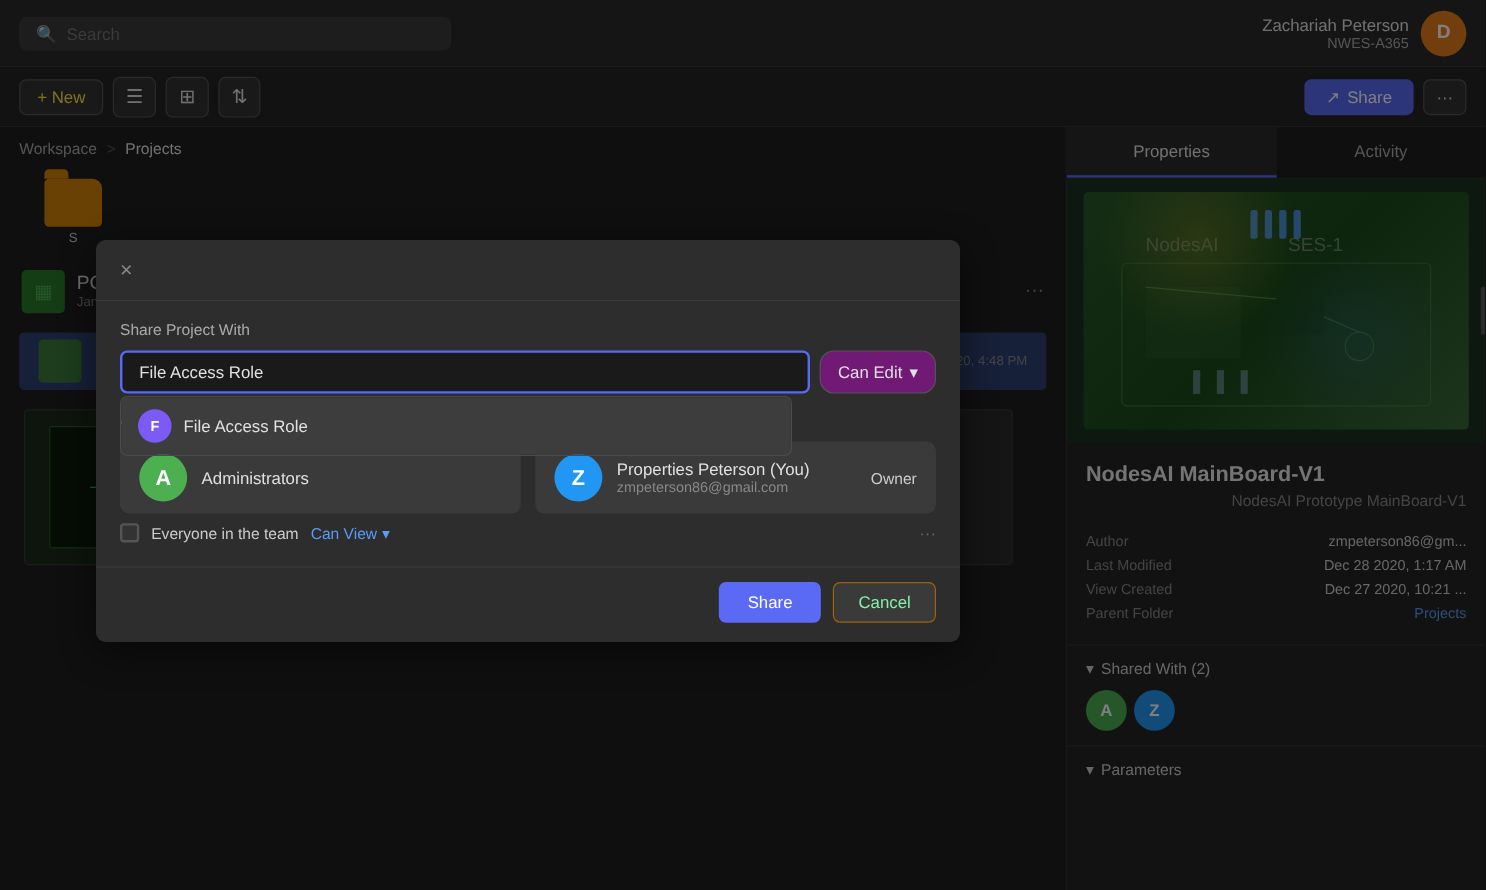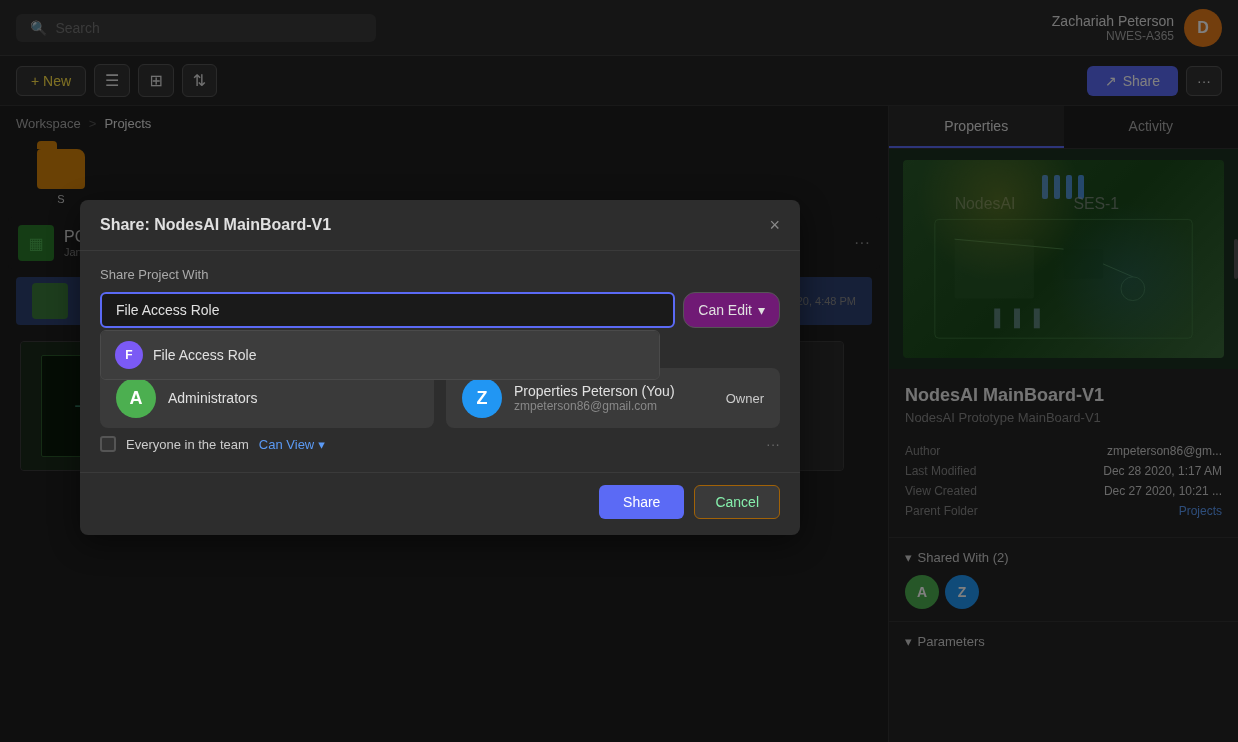--- a/index.html
+++ b/index.html
@@ -233,21 +233,21 @@
     }
 
     .panel-info {
       padding: 16px;
     }
     .panel-title {
       font-size: 18px; font-weight: 600; color: #e8e8e8;
       margin-bottom: 4px;
     }
     .panel-subtitle {
-      font-size: 13px; color: #888; margin-bottom: 16px;
+      font-size: 13px; color: #888; margin-bottom: 16px; text-align: right;
     }
     .info-row {
       display: flex; justify-content: space-between;
       font-size: 12px; padding: 3px 0;
     }
     .info-label { color: #888; }
     .info-value { color: #ccc; }
     .info-value.link { color: #5b9af5; cursor: pointer; }
 
     .shared-section {
@@ -652,21 +652,20 @@
         </div>
       </div>
     </div>
   </div>
 </div>
 
 <div class="modal-overlay">
   <div class="modal">
 
     <div class="modal-header">
-      <span class="modal-title">Share: NodesAI MainBoard-V1</span>
       <button class="modal-close">×</button>
     </div>
 
     <div class="modal-body">
       <div class="modal-label">Share Project With</div>
 
       <div class="share-input-row">
         <input type="text" class="share-input" value="File Access Role" style="">
         <button class="can-edit-btn">
           <span>Can Edit</span>

